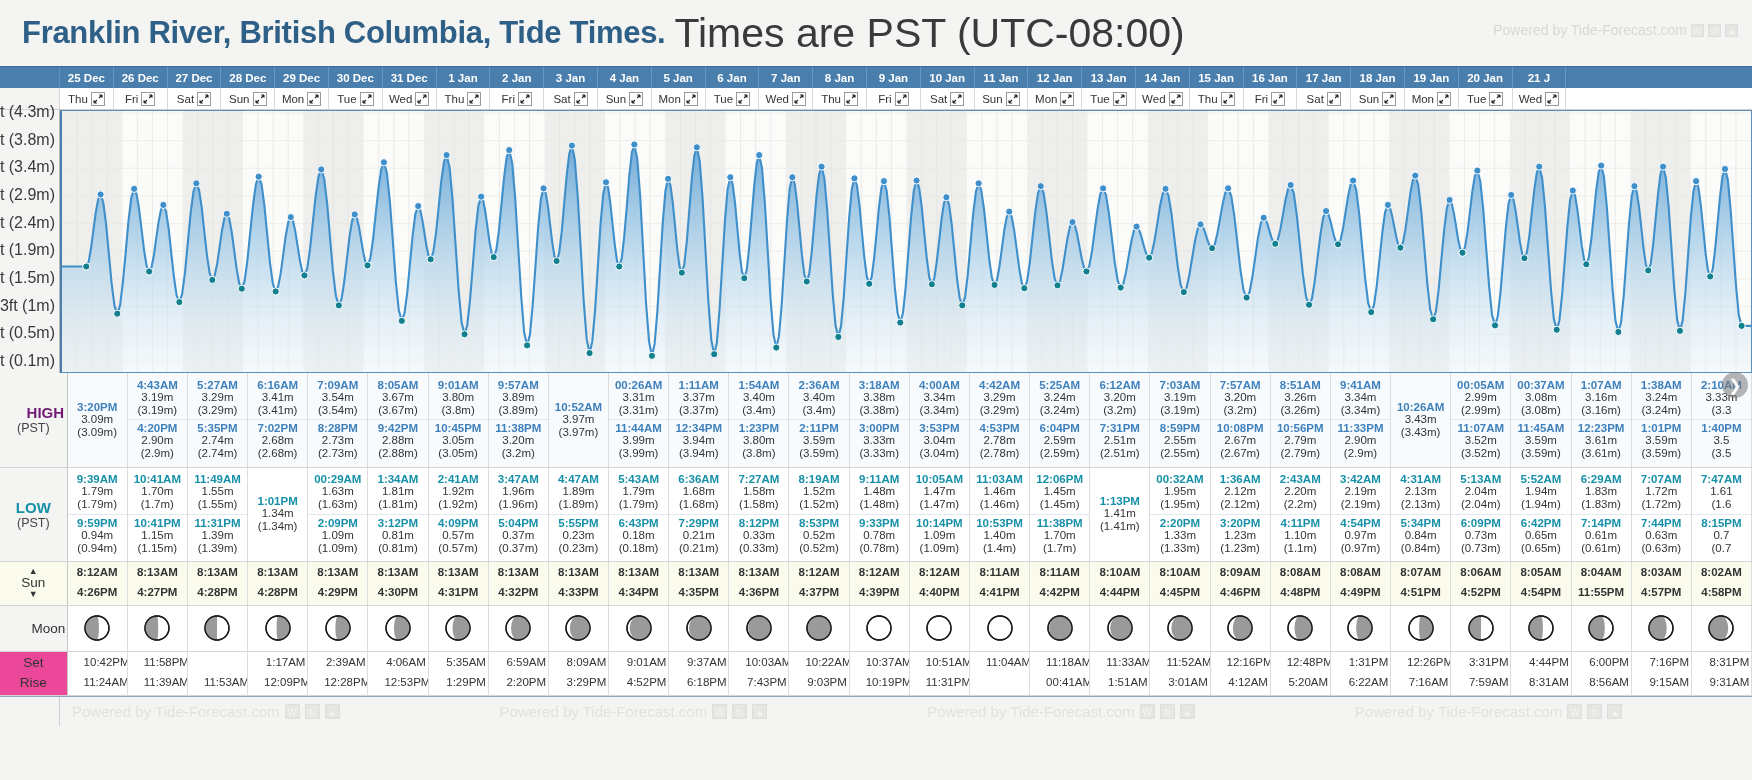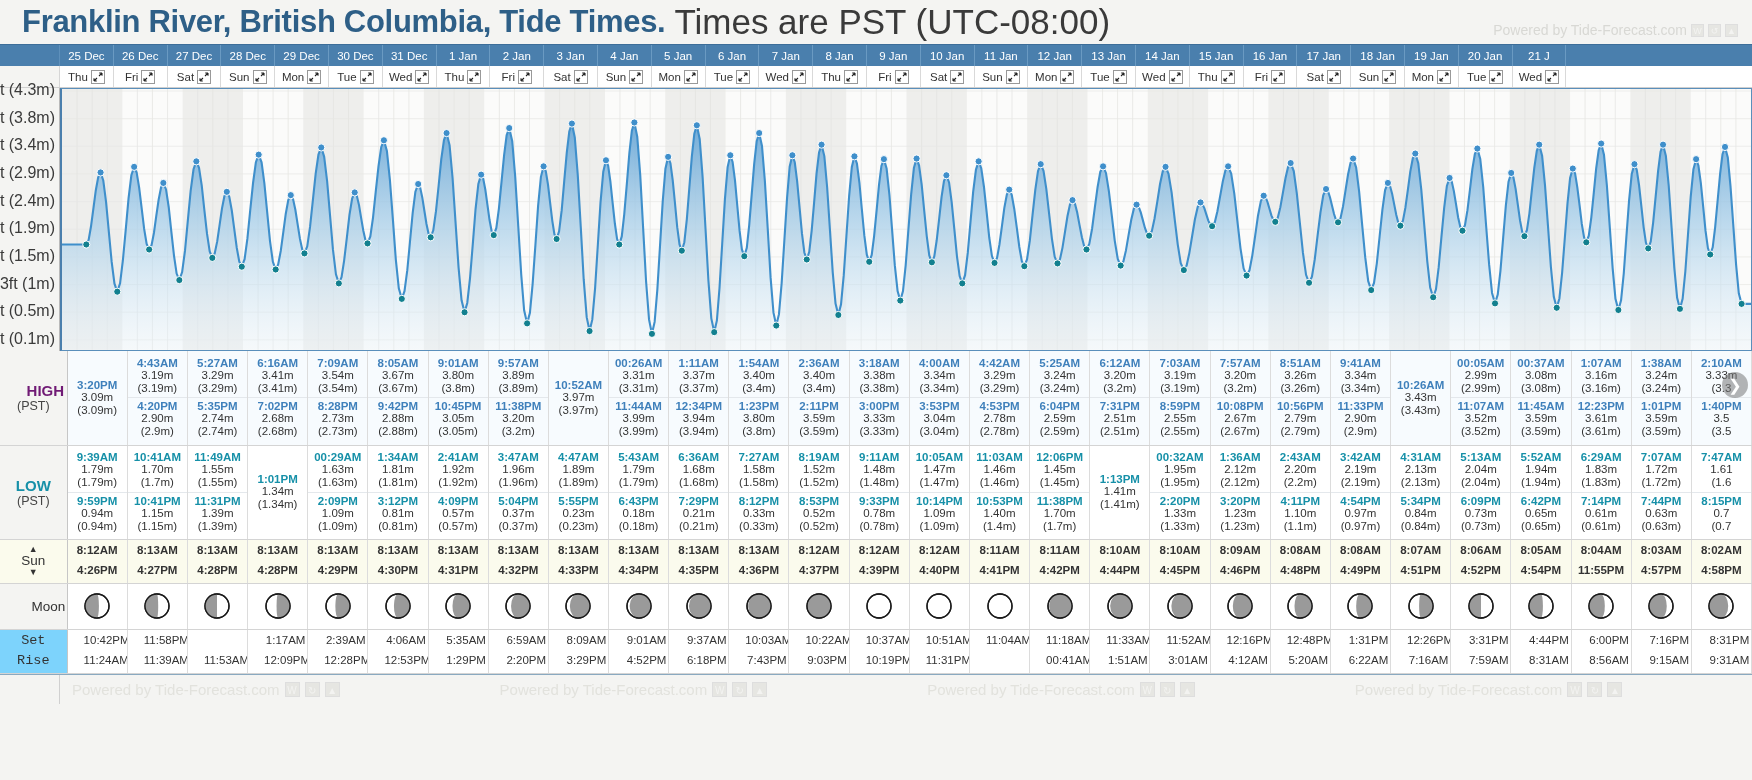--- a/index.html
+++ b/index.html
@@ -7,36 +7,36 @@
     margin: 0; padding: 0;
     width: 1752px; height: 780px;
     overflow: hidden;
     background: #f4f4f2;
     font-family: "Liberation Sans", sans-serif;
   }
   #app { position: relative; width: 1752px; height: 780px; background: #f4f4f2; }
 
   
   .header {
-    height: 44px;
+    height: 66px;
     display: flex;
     align-items: center;
     padding-left: 22px;
     position: relative;
     background: #f4f4f2;
   }
   .title-main {
     font-size: 31px;
     font-weight: bold;
     color: #2e5f87;
     letter-spacing: -0.3px;
     white-space: nowrap;
   }
   .title-sub {
-    font-size: 35px;
+    font-size: 41px;
     font-weight: normal;
     color: #3a3a3a;
     margin-left: 9px;
     white-space: nowrap;
   }
   .powered-header {
     position: absolute;
     right: 14px;
     top: 22px;
     font-size: 14px;
@@ -61,21 +61,21 @@
   .datebar .corner {
     width: 60px; flex: 0 0 60px;
     background: #4a7fad;
     border-right: 1px solid #5e90bb;
   }
   .datebar .dcell {
     flex: 0 0 53.8px;
     border-right: 1px solid #6a9ac2;
     color: #ffffff;
     font-size: 11.5px;
-    font-weight: normal;
+    font-weight: bold;
     display: flex; align-items: center; justify-content: center;
     white-space: nowrap;
     overflow: hidden;
   }
 
   
   .daybar {
     height: 22px;
     background: #ffffff;
     display: flex;
@@ -176,21 +176,21 @@
   .sun-row .s { font-size: 11.5px; color: #333; line-height: 1.7; font-weight: bold; }
   .sunlabel { font-size: 13.5px; color: #333; line-height: 1.1; }
   .sunlabel .arr { font-size: 9px; color: #333; display: block; line-height: 1; }
 
   .moon-row td.cell { background: #ffffff; height: 46px; text-align: center; }
   .moon-row td.rowlabel { background: #f4f4f2; }
   .moonlabel { font-size: 13.5px; color: #333; padding-left: 30px; }
   .moon-ico { display: inline-block; vertical-align: middle; }
 
   .setrise-row td.cell { background: #ffffff; height: 44px; }
-  .setrise-row td.rowlabel { background: #7dd3fc; font-family: Liberation Mono, monospace; }
+  .setrise-row td.rowlabel { background: #ec4899; }
   .setrise-row .s { font-size: 11.5px; color: #333; line-height: 1.7; margin-left: 16px; }
   .srlabel { font-size: 13.5px; color: #333; line-height: 1.45; }
 
   
   .footer {
     height: 30px;
     background: #f4f4f2;
     border-top: 1px solid #8aa9c0;
     display: flex;
     align-items: center;

